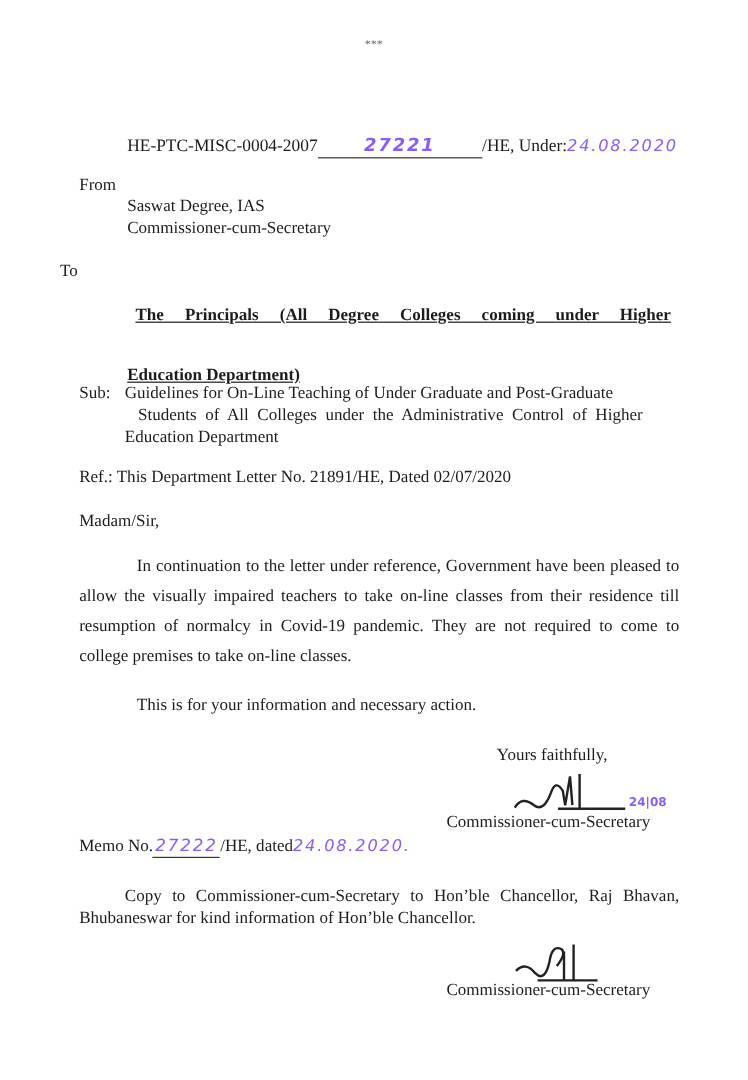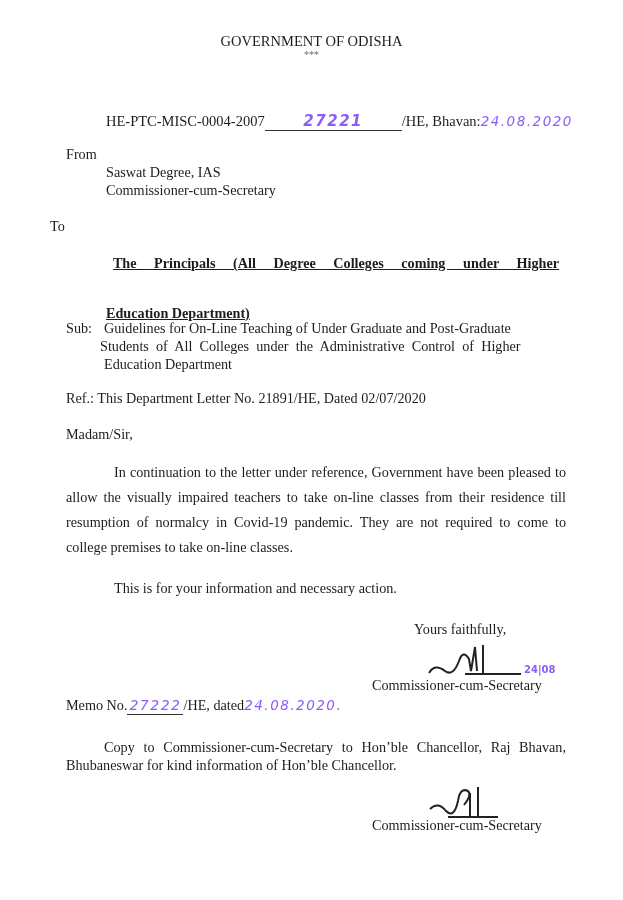--- a/index.html
+++ b/index.html
@@ -13,39 +13,38 @@
     .center { text-align: center; }
     .just { text-align: justify; text-align-last: left; white-space: normal; }
     .ul { text-decoration: underline; text-align: center; }
     .bold { font-weight: bold; }
     .fill-line { display: inline-block; border-bottom: 1px solid #333; vertical-align: baseline; }
   </style>
 </head>
 <body>
 
 <div class="abs center" style="left:0; width:623px; top:33px; font-size:14.5px; line-height:17px;">
-  <div>GOVERNMENT OF ODISHA</div>
   <div style="font-size:10px; color:#666; line-height:10px;">***</div>
 </div>
 
 <div class="abs" style="left:106px; top:112px; font-size:14.5px;">
-  <span>HE-PTC-MISC-0004-2007</span><span class="fill-line" style="width:137px; text-align:center;"><span class="hand" style="font-size:15px; font-weight:bold;">27221</span></span><span>/HE, Bhavan:</span><span class="hand" style="font-size:13.5px;">24.08.2020</span>
+  <span>HE-PTC-MISC-0004-2007</span><span class="fill-line" style="width:137px; text-align:center;"><span class="hand" style="font-size:15px; font-weight:bold;">27221</span></span><span>/HE, Under:</span><span class="hand" style="font-size:13.5px;">24.08.2020</span>
 </div>
 
 <div class="abs" style="left:66px; top:146px;">From</div>
 <div class="abs" style="left:106px; top:164px;">Saswat Degree, IAS</div>
 <div class="abs" style="left:106px; top:182px;">Commissioner-cum-Secretary</div>
 
 <div class="abs" style="left:50px; top:218px;text-align:right;">To</div>
 <div class="abs bold ul" style="left:106px; top:255px; width:460px; word-spacing:14px;">The Principals (All Degree Colleges coming under Higher</div>
 <div class="abs bold ul" style="left:106px; top:273px;margin-top:32px;">Education Department)</div>
 
 <div class="abs" style="left:66px; top:320px;">Sub:</div>
 <div class="abs" style="left:104px; top:320px;">Guidelines for On-Line Teaching of Under Graduate and Post-Graduate</div>
-<div class="abs" style="left:100px; top:338px; word-spacing:3.6px;">Students of All Colleges under the Administrative Control of Higher</div>
+<div class="abs" style="left:115px; top:338px; word-spacing:3.6px;">Students of All Colleges under the Administrative Control of Higher</div>
 <div class="abs" style="left:104px; top:356px;">Education Department</div>
 
 <div class="abs" style="left:66px; top:390px;">Ref.: This Department Letter No. 21891/HE, Dated 02/07/2020</div>
 
 <div class="abs" style="left:66px; top:426px;">Madam/Sir,</div>
 
 <div class="abs just" style="left:66px; top:460px; width:500px; line-height:25px; text-indent:48px;">In continuation to the letter under reference, Government have been pleased to allow the visually impaired teachers to take on-line classes from their residence till resumption of normalcy in Covid-19 pandemic. They are not required to come to college premises to take on-line classes.</div>
 
 <div class="abs" style="left:114px; top:580px;">This is for your information and necessary action.</div>
 

